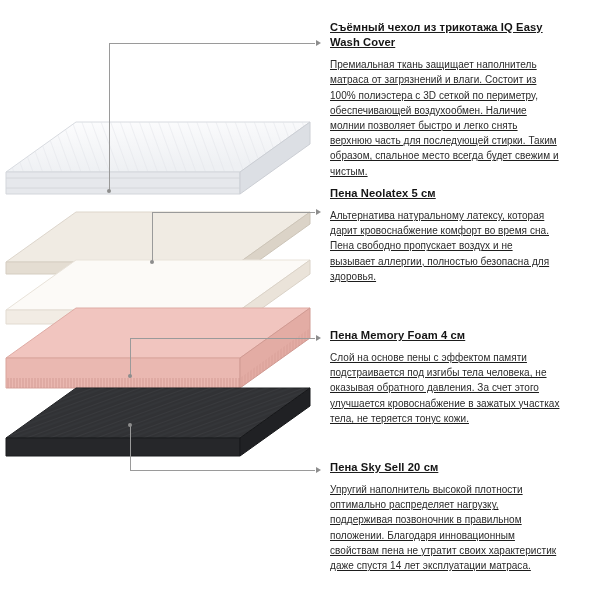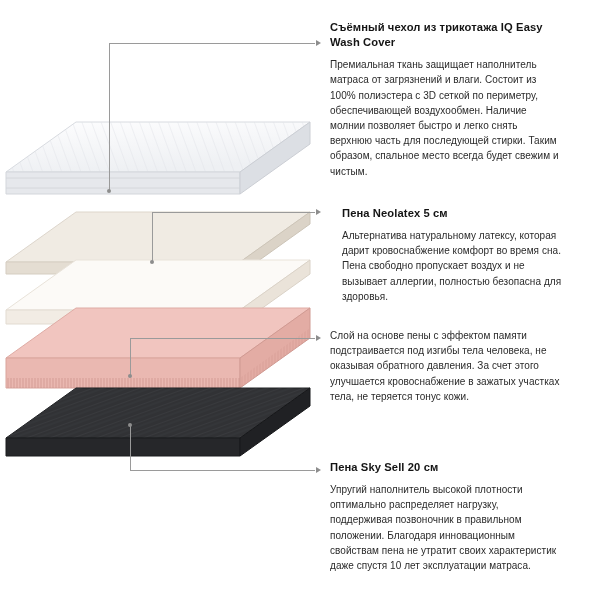--- a/index.html
+++ b/index.html
@@ -31,20 +31,21 @@
   }
 
   .layer {
     position: absolute;
   }
 
   
   .callout {
     position: absolute;
     width: 230px;
+    text-decoration: underline;
   }
   .callout .c-title {
     font-size: 11.2px;
     font-weight: bold;
     line-height: 1.35;
     color: #141414;
     margin: 0 0 7px 0;
     letter-spacing: 0.1px;
   }
   .callout .c-body {
@@ -164,27 +165,28 @@
   <div class="arrow" style="left:316px; top:40px;"></div>
   <div class="arrow" style="left:316px; top:209px;"></div>
   <div class="arrow" style="left:316px; top:335px;"></div>
   <div class="arrow" style="left:316px; top:467px;"></div>
 
   <div class="callout" style="left:330px; top:20px;">
     <p class="c-title">Съёмный чехол из трикотажа IQ Easy Wash Cover</p>
     <p class="c-body">Премиальная ткань защищает наполнитель матраса от загрязнений и влаги. Состоит из 100% полиэстера с 3D сеткой по периметру, обеспечивающей воздухообмен. Наличие молнии позволяет быстро и легко снять верхнюю часть для последующей стирки. Таким образом, спальное место всегда будет свежим и чистым.</p>
   </div>
 
-  <div class="callout" style="left:330px; top:206px;margin-left:12px;">
+  <div class="callout" style="left:330px; top:186px;">
     <p class="c-title">Пена Neolatex 5 см</p>
     <p class="c-body">Альтернатива натуральному латексу, которая дарит кровоснабжение комфорт во время сна. Пена свободно пропускает воздух и не вызывает аллергии, полностью безопасна для здоровья.</p>
   </div>
 
   <div class="callout" style="left:330px; top:328px;">
+    <p class="c-title">Пена Memory Foam 4 см</p>
     <p class="c-body">Слой на основе пены с эффектом памяти подстраивается под изгибы тела человека, не оказывая обратного давления. За счет этого улучшается кровоснабжение в зажатых участках тела, не теряется тонус кожи.</p>
   </div>
 
   <div class="callout" style="left:330px; top:460px;">
     <p class="c-title">Пена Sky Sell 20 см</p>
-    <p class="c-body">Упругий наполнитель высокой плотности оптимально распределяет нагрузку, поддерживая позвоночник в правильном положении. Благодаря инновационным свойствам пена не утратит своих характеристик даже спустя 10 лет эксплуатации матраса.</p>
+    <p class="c-body">Упругий наполнитель высокой плотности оптимально распределяет нагрузку, поддерживая позвоночник в правильном положении. Благодаря инновационным свойствам пена не утратит своих характеристик даже спустя 14 лет эксплуатации матраса.</p>
   </div>
 
 </div>
 
 </body></html>

